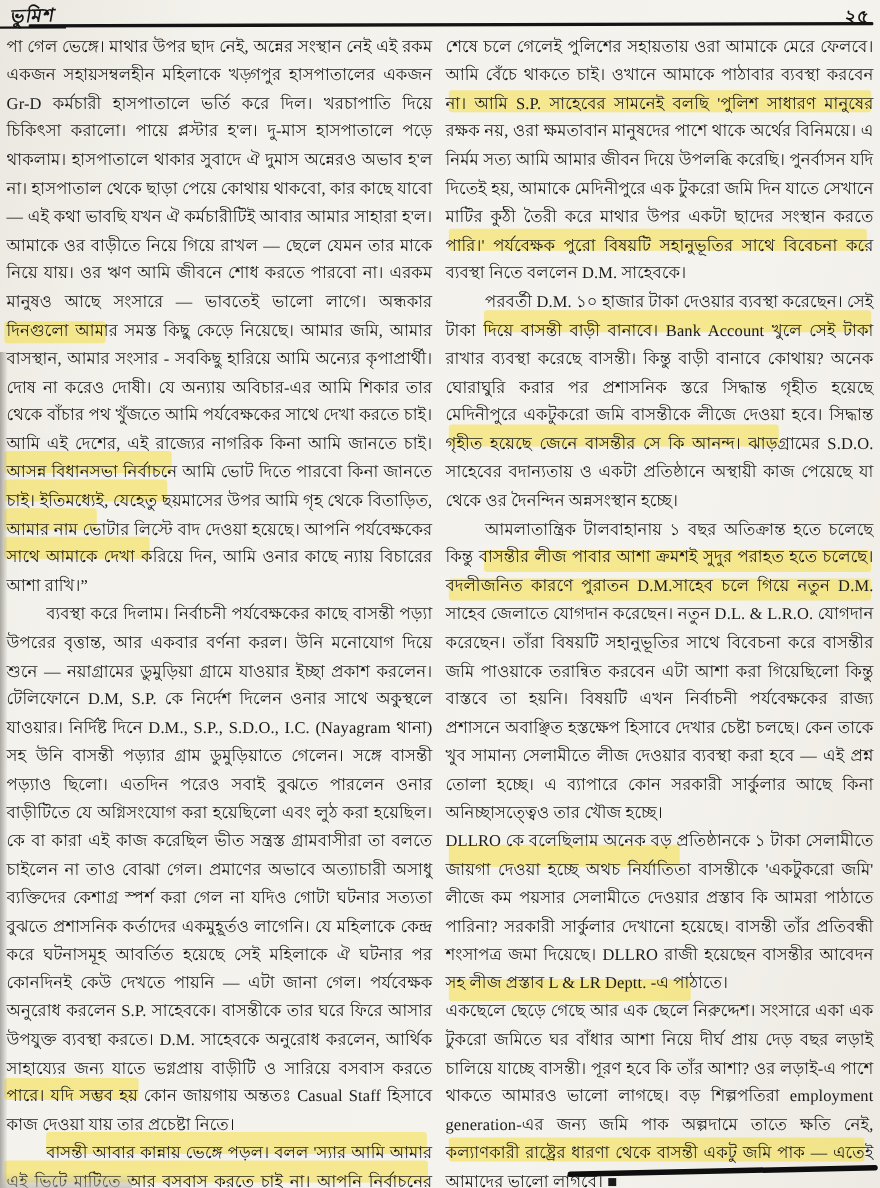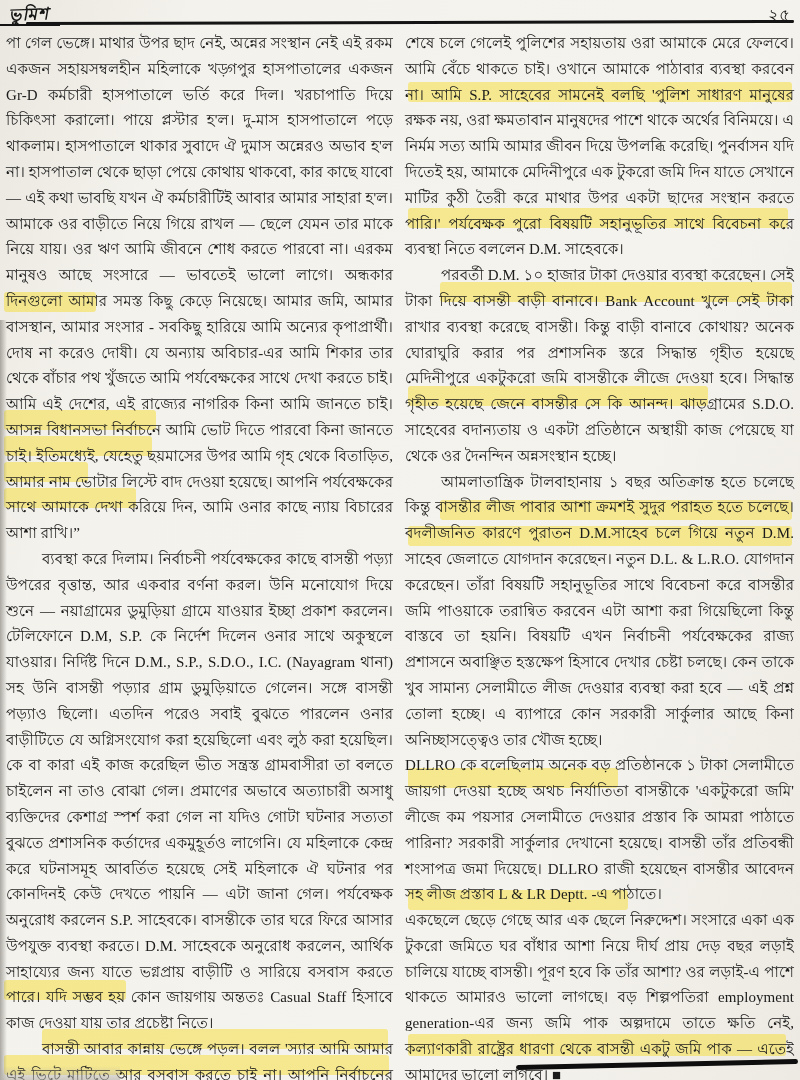--- a/index.html
+++ b/index.html
@@ -27,21 +27,21 @@
   }
   .masthead{
     position:absolute;left:10px;top:1px;
     font-family:"DejaVu Sans",sans-serif;
     font-size:17px;font-weight:bold;color:#161616;
     transform:skewX(-12deg) rotate(-2deg);
     letter-spacing:1px;
   }
   .page-number{
     position:absolute;right:10px;top:2px;
-    font-size:17px;font-weight:normal;color:#161616;
+    font-size:17px;font-weight:bold;color:#161616;
   }
   .header-rule{
     position:absolute;left:26px;top:21px;width:768px;height:3px;
     background:#141414;border-radius:2px/3px;
     transform:rotate(-0.15deg);
   }
   .header-rule:after{
     content:"";position:absolute;left:-26px;top:2px;width:60px;height:1.5px;background:#141414;
   }
   .col{

